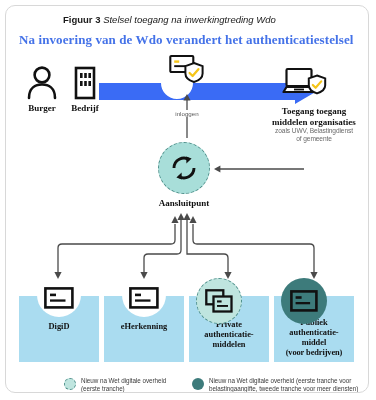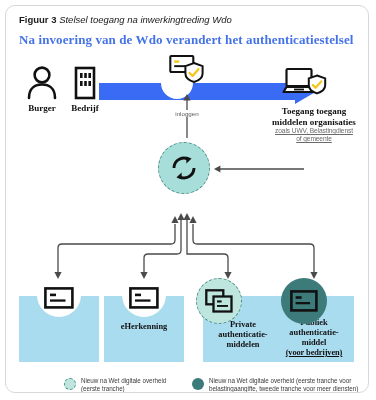--- a/index.html
+++ b/index.html
@@ -6,47 +6,47 @@
   body{width:376px;height:400px;overflow:hidden;font-family:"Liberation Sans",sans-serif;}
 
   .card{
     position:absolute;left:5px;top:5px;width:364px;height:388px;
     background:#fff;border:1px solid #d8d8d8;border-radius:10px;
     box-sizing:border-box;overflow:hidden;
   }
 
   
   .caption{position:absolute;left:13px;top:8px;font-size:9.5px;color:#1a1a1a;white-space:nowrap;}
-  .caption b{font-weight:bold;}
+  .caption b{font-weight:bold;margin-left:44px;}
   .caption i{font-style:italic;}
   .subtitle{
     position:absolute;left:13px;top:26px;
     font-family:"Liberation Serif",serif;font-weight:bold;font-size:13px;
     color:#4472e8;white-space:nowrap;letter-spacing:.1px;
   }
 
   
   .lbl{position:absolute;font-family:"Liberation Serif",serif;font-weight:bold;
        font-size:9px;color:#111;text-align:center;line-height:10.5px;}
   .sub{font-family:"Liberation Sans",sans-serif;font-weight:normal;font-size:6.6px;
-       color:#6a6a6a;line-height:8px;letter-spacing:-.1px;text-decoration:underline;}
+       color:#6a6a6a;line-height:8px;letter-spacing:-.1px;}
   .ico{position:absolute;}
 
   
   #arrow{position:absolute;left:93px;top:60px;width:225px;height:38px;}
 
   
   .circ{position:absolute;border-radius:50%;box-sizing:border-box;
         display:flex;align-items:center;justify-content:center;}
   #hub{left:152px;top:136px;width:52px;height:52px;background:#a8ded9;
        border:1.4px dashed #4e8f8a;}
 
   
   .panel{position:absolute;top:290px;width:80px;height:66px;background:#aadcf0;}
-  #p1{left:13px;} #p2{left:98px;} #p3{left:197px;} #p4{left:268px;}
+  #p1{left:13px;} #p2{left:98px;} #p3{left:183px;} #p4{left:268px;}
   .notch{position:absolute;top:-1px;left:50%;transform:translateX(-50%);
          width:44px;height:22px;background:#fff;border-radius:0 0 22px 22px;}
   .panel-lbl{position:absolute;left:0;right:0;top:26px;text-align:center;
              font-family:"Liberation Serif",serif;font-weight:bold;font-size:8.4px;
              color:#111;line-height:10px;}
 
   #c3{left:190px;top:272px;width:46px;height:46px;background:#bfe5df;
       border:1.3px dashed #4e8f8a;}
   #c4{left:275px;top:272px;width:46px;height:46px;background:#3d7b7b;}
 
@@ -140,20 +140,21 @@
   </svg>
 
   <div class="circ" id="hub">
     <svg width="30" height="30" viewBox="0 0 30 30">
       <path d="M25 15 A10 10 0 0 1 9.5 23.3" fill="none" stroke="#111" stroke-width="2.9" stroke-linecap="butt"></path>
       <path d="M12.6 19.4 L7.4 24.6 L12.8 26.6 Z" fill="#111"></path>
       <path d="M5 15 A10 10 0 0 1 20.5 6.7" fill="none" stroke="#111" stroke-width="2.9" stroke-linecap="butt"></path>
       <path d="M17.4 10.6 L22.6 5.4 L17.2 3.4 Z" fill="#111"></path>
     </svg>
   </div>
+  <div class="lbl" style="left:138px;top:192px;width:80px;">Aansluitpunt</div>
 
   <svg style="position:absolute;left:0;top:204px;" width="376" height="86" viewBox="0 0 376 86">
     <g fill="none" stroke="#4a4a4a" stroke-width="1.3">
 
       <path d="M169 14 L169 30 Q169 34 165 34 L56 34 Q52 34 52 38 L52 62"></path>
       <path d="M175 10 L175 40 Q175 44 171 44 L142 44 Q138 44 138 48 L138 62"></path>
       <path d="M181 10 L181 44 Q181 44 185 44 L218 44 Q222 44 222 48 L222 62"></path>
       <path d="M187 14 L187 30 Q187 34 191 34 L304 34 Q308 34 308 38 L308 62"></path>
     </g>
     <g fill="#4a4a4a">
@@ -165,20 +166,21 @@
 
       <path d="M52 69 L48.4 62 L55.6 62 Z"></path>
       <path d="M138 69 L134.4 62 L141.6 62 Z"></path>
       <path d="M222 69 L218.4 62 L225.6 62 Z"></path>
       <path d="M308 69 L304.4 62 L311.6 62 Z"></path>
     </g>
   </svg>
 
   <div class="panel" id="p1">
     <div class="notch"></div>
+    <div class="panel-lbl">DigiD</div>
   </div>
   <div class="ico" style="left:38px;top:281px;">
     <svg width="30" height="22" viewBox="0 0 30 22">
       <rect x="1.4" y="1.4" width="27" height="19" fill="#fff" stroke="#111" stroke-width="2.6"></rect>
       <rect x="6" y="6.6" width="6" height="2.6" fill="#111"></rect>
       <rect x="6" y="12.4" width="15.5" height="2.3" fill="#111"></rect>
     </svg>
   </div>
 
   <div class="panel" id="p2">

